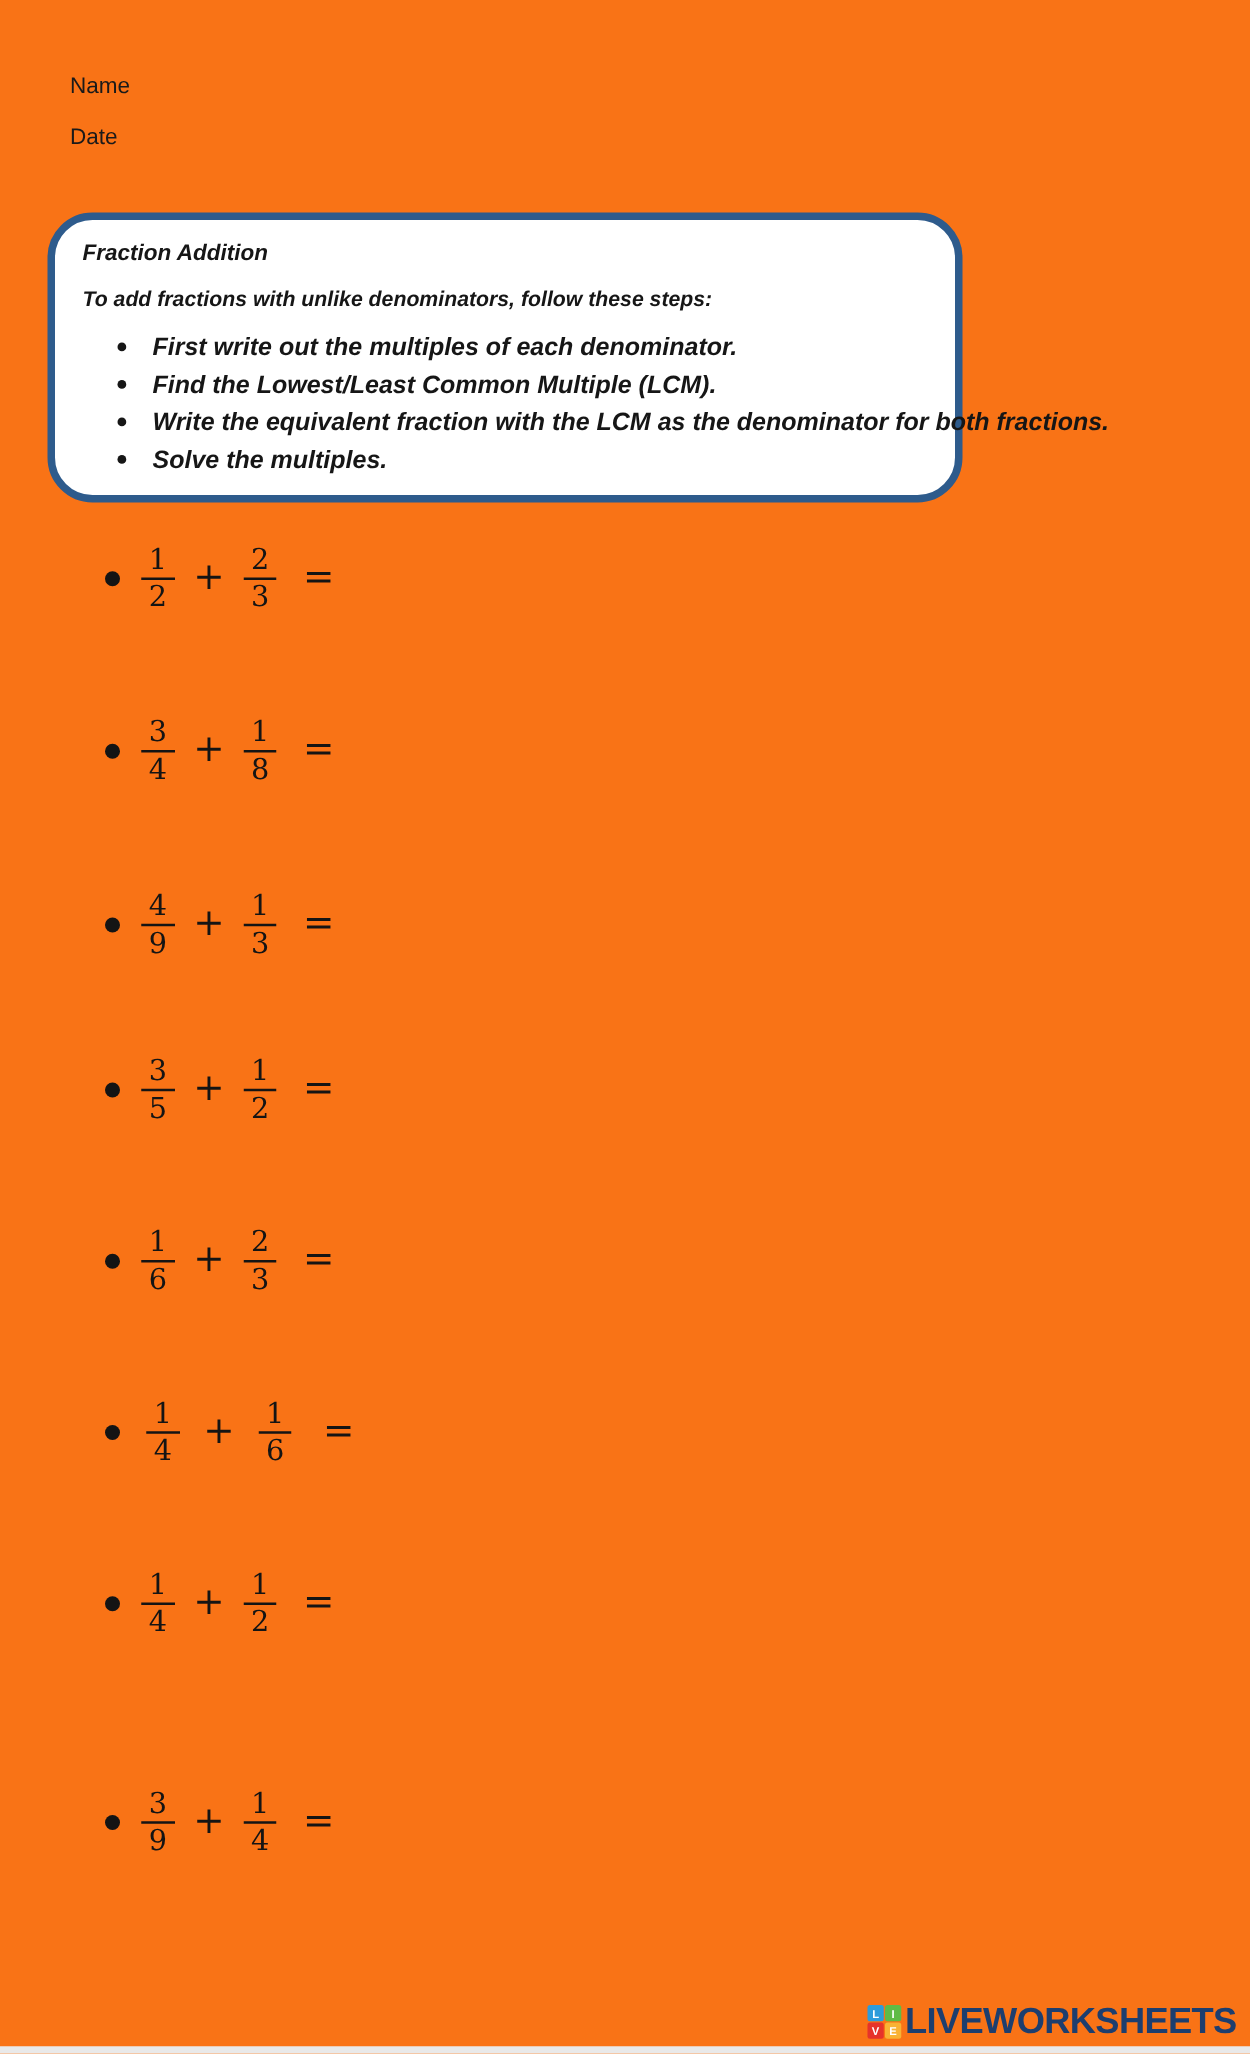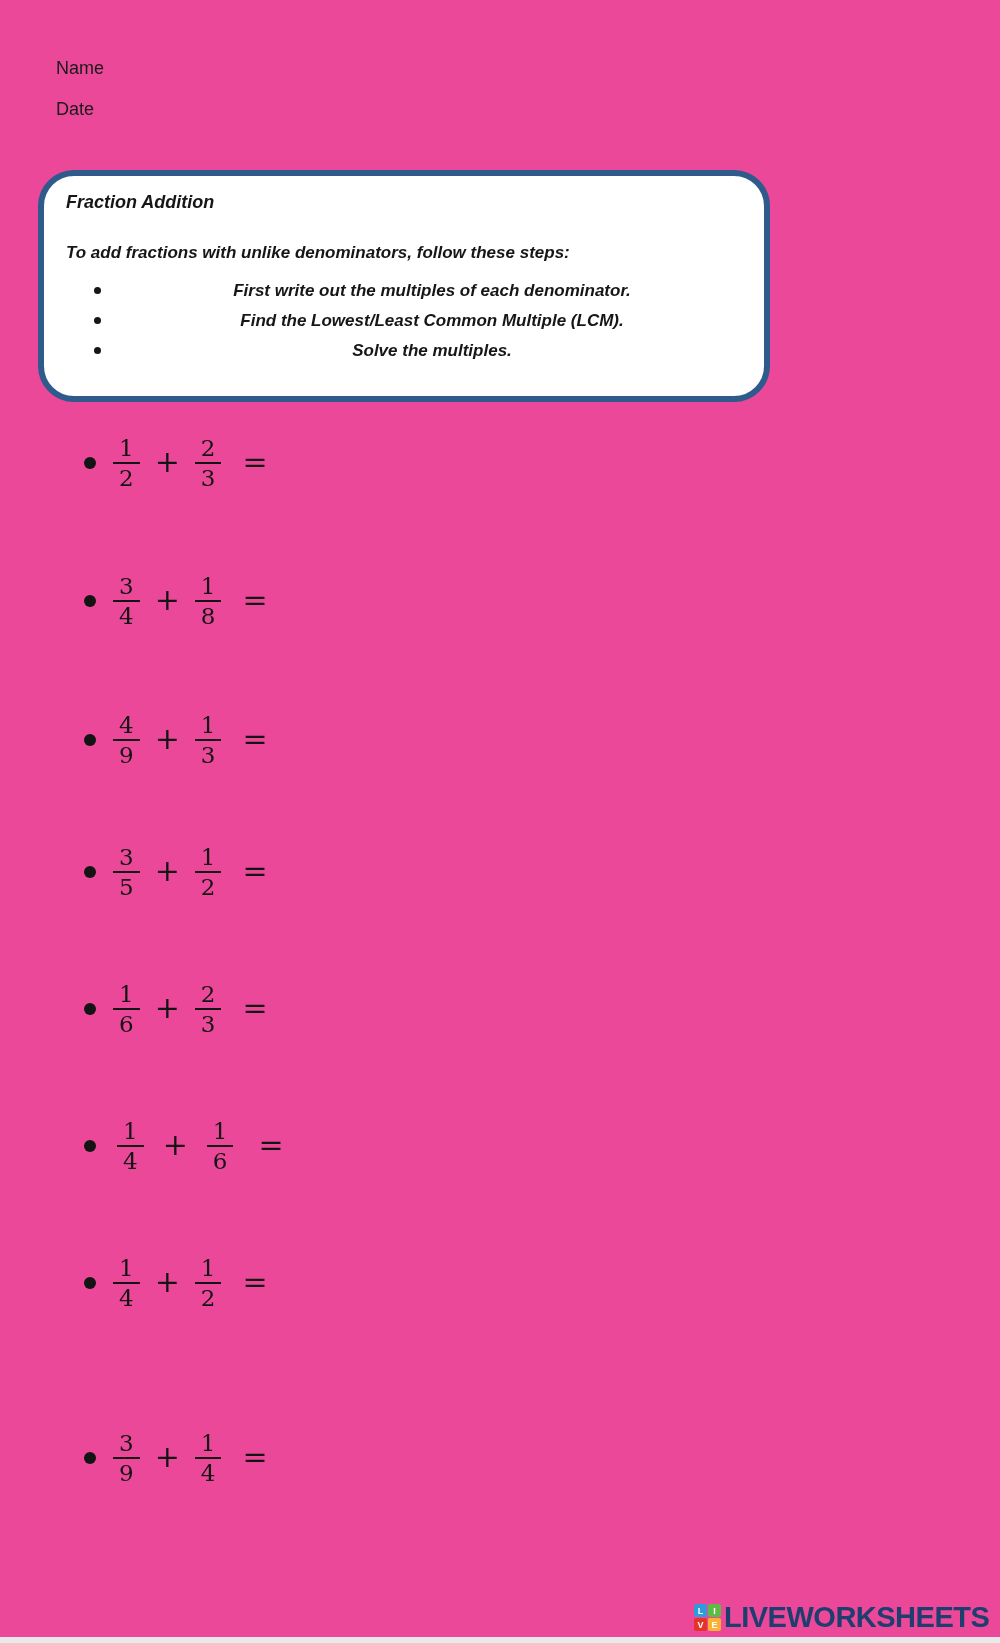--- a/index.html
+++ b/index.html
@@ -1,20 +1,20 @@
 <!DOCTYPE html>
 <html><head>
 <meta charset="utf-8">
 <style>
   * { margin:0; padding:0; box-sizing:border-box; }
   html,body { background:#ffffff; }
   .page {
     position:relative;
     width:1000px; height:1643px;
-    background:#ec4899;
+    background:#f97316;
     font-family:"Liberation Sans", sans-serif;
     color:#1a1a1a;
     overflow:hidden;
   }
 
   
   .name-label { position:absolute; left:56px; top:58px;  font-size:18px; color:#1a1a1a; }
   .date-label { position:absolute; left:56px; top:99px;  font-size:18px; color:#1a1a1a;text-align:right; }
 
   
@@ -23,31 +23,30 @@
     width:732px; height:232px;
     border:6px solid #2e5b8c;
     border-radius:36px;
     padding:16px 22px 0 22px;
     background:#ffffff;
   }
   .box-title {
     font-size:18px; font-weight:bold; font-style:italic; color:#161616;
   }
   .box-intro {
-    margin-top:30px;
+    margin-top:17px;
     font-size:17px; font-weight:bold; font-style:italic; color:#161616;
   }
   .steps-list { margin-top:13px; list-style:none; }
   .step-item {
     position:relative;
     padding-left:56px;
     line-height:30px;
-    font-size:17px; font-weight:bold; font-style:italic; color:#161616;
+    font-size:20px; font-weight:bold; font-style:italic; color:#161616;
     white-space:nowrap;
-    text-align:center;
   }
   .step-item .li-dot {
     position:absolute; left:28px; top:11px;
     width:7px; height:7px; border-radius:50%;
     background:#161616;
   }
 
   
   .problem {
     position:absolute; left:84px;
@@ -114,20 +113,21 @@
 
   <div class="name-label">Name</div>
   <div class="date-label">Date</div>
 
   <div class="instruction-box">
     <div class="box-title">Fraction Addition</div>
     <div class="box-intro">To add fractions with unlike denominators, follow these steps:</div>
     <ul class="steps-list">
       <li class="step-item"><span class="li-dot"></span><span>First write out the multiples of each denominator.</span></li>
       <li class="step-item"><span class="li-dot"></span><span>Find the Lowest/Least Common Multiple (LCM).</span></li>
+      <li class="step-item"><span class="li-dot"></span><span>Write the equivalent fraction with the LCM as the denominator for both fractions.</span></li>
       <li class="step-item"><span class="li-dot"></span><span>Solve the multiples.</span></li>
     </ul>
   </div>
 
   <div class="problem" style="top:421px">
     <span class="dot"></span>
     <span class="frac">
         <span class="num">1</span>
         <span class="den">2</span>
       </span>

